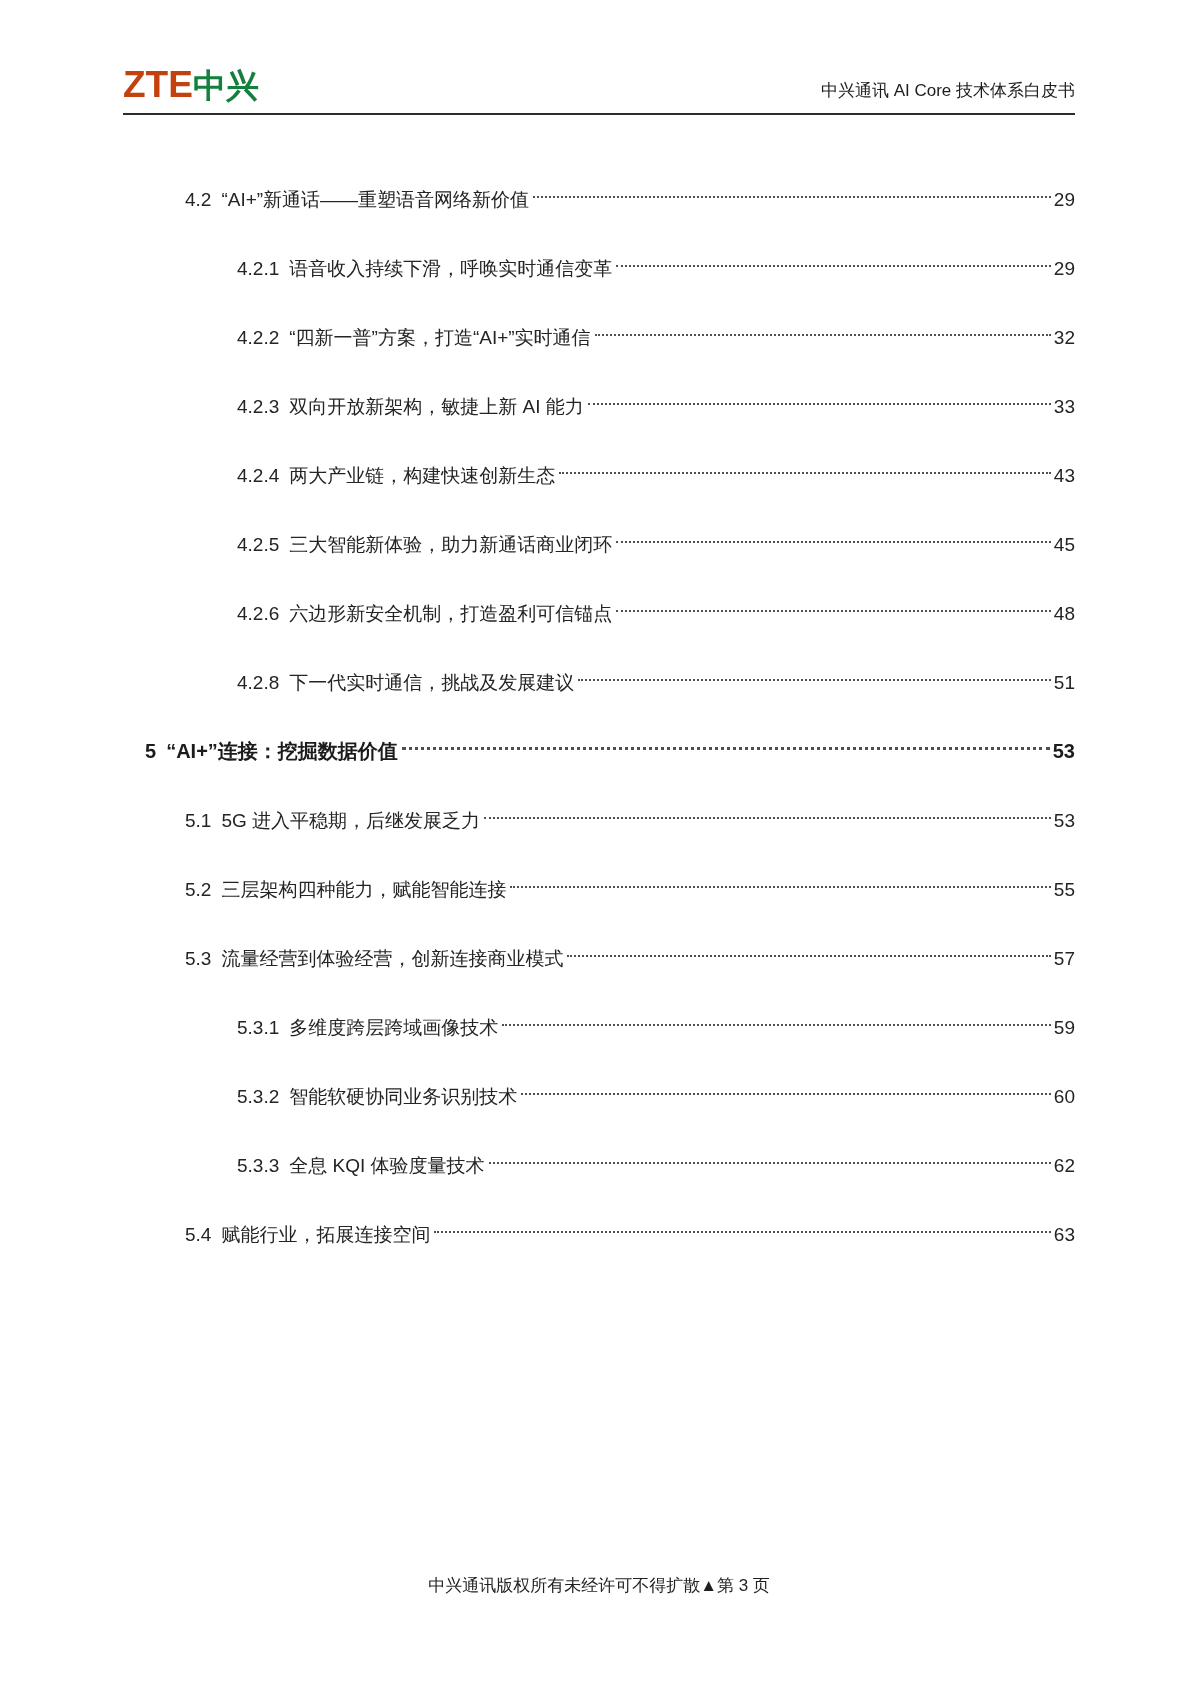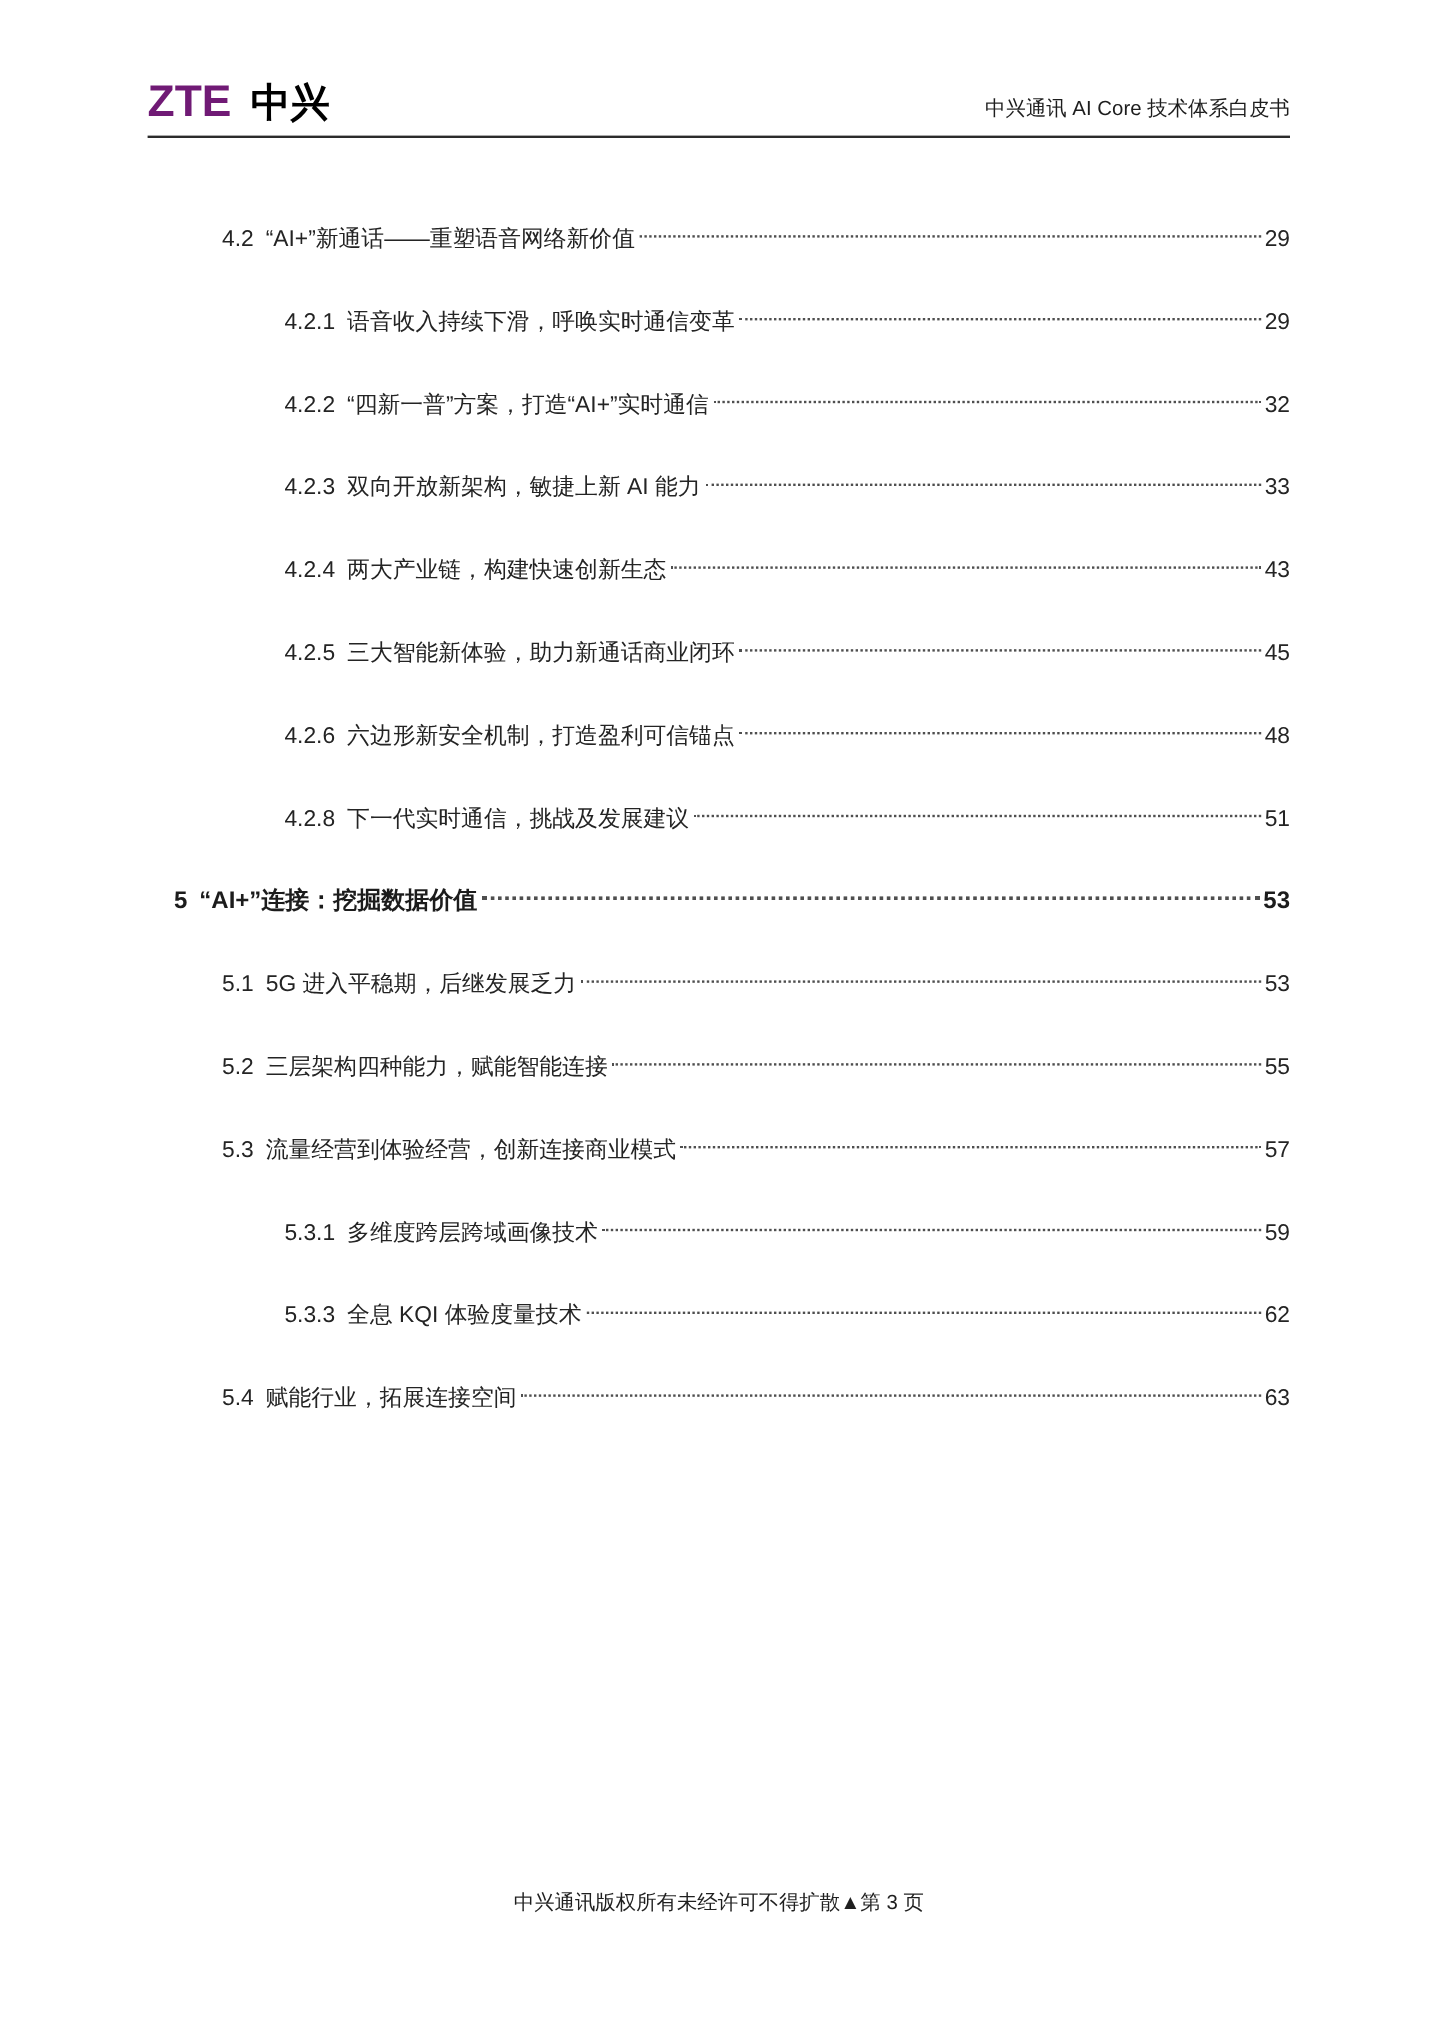--- a/index.html
+++ b/index.html
@@ -16,25 +16,25 @@
   
   .header {
     position:absolute; left:123px; right:125px; top:66px;
     display:flex; align-items:flex-end; justify-content:space-between;
     padding-bottom:10px;
     border-bottom:2px solid #2b2b2b;
   }
   .logo { display:flex; align-items:baseline; line-height:1; }
   .logo-zte {
     font-size:37px; font-weight:bold; letter-spacing:0px;
-    color:#701a75;
+    color:#c2410c;
   }
   .logo-cn {
-    font-size:33px; font-weight:bold; margin-left:16px;
-    color:#000000;
+    font-size:33px; font-weight:bold; margin-left:0;
+    color:#15803d;
   }
   .doc-title {
     font-size:17px; color:#1d1d1d; line-height:1.2; padding-bottom:2px;
   }
   
   .toc {
     position:absolute; left:123px; right:125px; top:186px;
   }
   .toc-row {
     display:flex; align-items:center;
@@ -154,20 +154,26 @@
       <span class="toc-dots"></span>
       <span class="toc-page">57</span>
     </div>
       <div class="toc-row lvl3">
       <span class="toc-num">5.3.1</span>
       <span class="toc-title">多维度跨层跨域画像技术</span>
       <span class="toc-dots"></span>
       <span class="toc-page">59</span>
     </div>
       <div class="toc-row lvl3">
+      <span class="toc-num">5.3.2</span>
+      <span class="toc-title">智能软硬协同业务识别技术</span>
+      <span class="toc-dots"></span>
+      <span class="toc-page">60</span>
+    </div>
+      <div class="toc-row lvl3">
       <span class="toc-num">5.3.3</span>
       <span class="toc-title">全息 KQI 体验度量技术</span>
       <span class="toc-dots"></span>
       <span class="toc-page">62</span>
     </div>
       <div class="toc-row lvl2">
       <span class="toc-num">5.4</span>
       <span class="toc-title">赋能行业，拓展连接空间</span>
       <span class="toc-dots"></span>
       <span class="toc-page">63</span>

